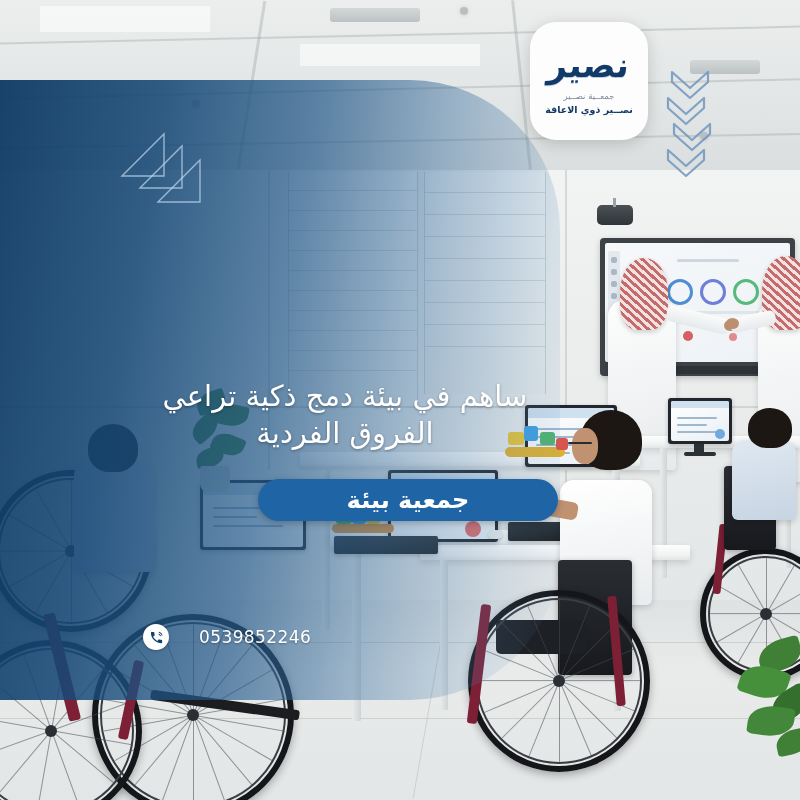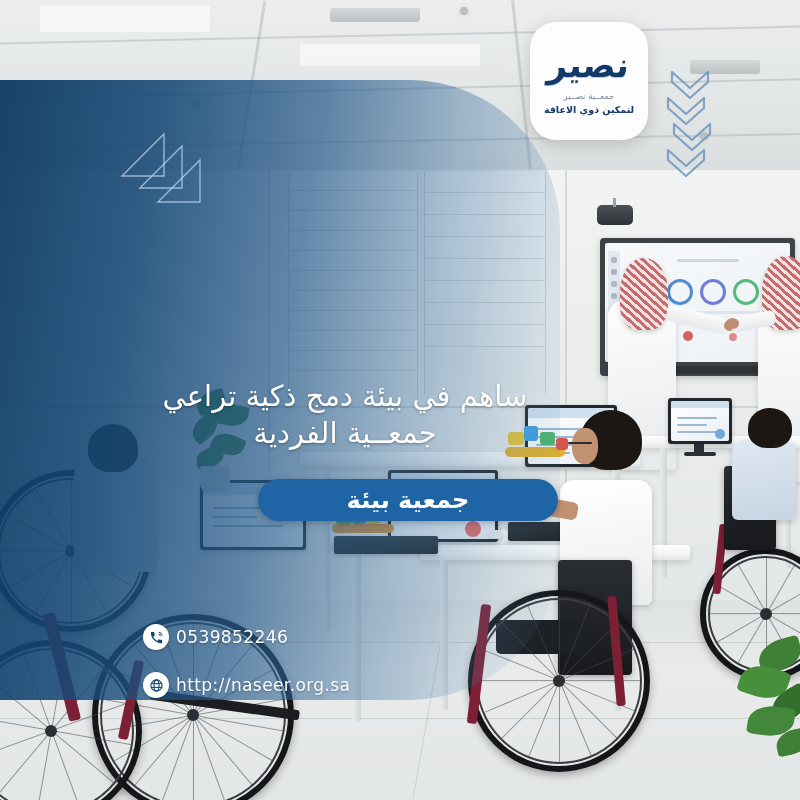--- a/index.html
+++ b/index.html
@@ -171,21 +171,21 @@
     box-shadow:0 2px 7px rgba(0,0,0,.25);
   }
   .cta-text{color:#fff;font-size:24px;font-weight:600;direction:rtl;line-height:1;}
 
   
   .contact{position:absolute;left:143px;top:620px;}
   .c-row{display:flex;align-items:center;height:34px;margin-bottom:14px;}
   .c-icon{width:26px;height:26px;border-radius:50%;background:#fff;
     display:flex;align-items:center;justify-content:center;flex:0 0 auto;
     box-shadow:0 1px 3px rgba(0,0,0,.25);}
-  .c-text{margin-left:7px;color:#fff;font-size:17px;letter-spacing:.4px;
+  .c-text{margin-left:30px;color:#fff;font-size:17px;letter-spacing:.4px;
     text-shadow:0 1px 2px rgba(0,0,0,.3);}
 </style>
 </head>
 <body>
 
 <div class="poster">
 
   <div class="photo">
 
     <div class="ceiling">
@@ -454,58 +454,47 @@
     <svg width="90" height="90" viewBox="0 0 90 90" fill="none">
       <path d="M4 58 L46 16 L46 58 Z" stroke="rgba(190,212,235,.75)" stroke-width="1.4" fill="none"></path>
       <path d="M22 70 L64 28 L64 70 Z" stroke="rgba(190,212,235,.75)" stroke-width="1.4" fill="none"></path>
       <path d="M40 84 L82 42 L82 84 Z" stroke="rgba(190,212,235,.75)" stroke-width="1.4" fill="none"></path>
     </svg>
   </div>
 
   <div class="logo-card">
     <div class="logo-word">نصير</div>
     <div class="logo-sub1">جمعــية نصــير</div>
-    <div class="logo-sub2">لتمكين ذوي الاعاقة</div>
+    <div class="logo-sub2">نصــير ذوي الاعاقة</div>
   </div>
 
   <div class="chevs">
     <svg width="56" height="112" viewBox="0 0 56 112" fill="none">
       <g stroke="rgba(110,150,190,.85)" stroke-width="2.2" fill="none" stroke-linejoin="round" stroke-linecap="round">
         <path d="M8 4 L26 20 L44 4 L44 14 L26 30 L8 14 Z"></path>
         <path d="M4 30 L22 46 L40 30 L40 40 L22 56 L4 40 Z"></path>
         <path d="M10 56 L28 72 L46 56 L46 66 L28 82 L10 66 Z"></path>
         <path d="M4 82 L22 98 L40 82 L40 92 L22 108 L4 92 Z"></path>
       </g>
     </svg>
   </div>
 
 
-  <div class="subtitle">ساهم في بيئة دمج ذكية تراعي جمعــية الفردية</div>
+  <div class="subtitle">ساهم في بيئة دمج ذكية تراعي الفروق الفردية</div>
 
   <div class="cta">
     <span class="cta-text">جمعية بيئة</span>
   </div>
 
   <div class="contact">
     <div class="c-row">
       <span class="c-icon">
         <svg width="15" height="15" viewBox="0 0 24 24" fill="#12416e">
           <path d="M6.6 10.8c1.4 2.8 3.8 5.1 6.6 6.6l2.2-2.2c.3-.3.7-.4 1-.2 1.1.4 2.3.6 3.6.6.6 0 1 .4 1 1V20c0 .6-.4 1-1 1C10.6 21 3 13.4 3 4c0-.6.4-1 1-1h3.5c.6 0 1 .4 1 1 0 1.2.2 2.4.6 3.6.1.4 0 .7-.2 1l-2.3 2.2z"></path>
           <path d="M15.5 3.4a.7.7 0 0 1 .8-.5 7 7 0 0 1 5.3 5.3.7.7 0 1 1-1.4.3 5.6 5.6 0 0 0-4.2-4.2.7.7 0 0 1-.5-.9z"></path>
           <path d="M15.2 6.6a.7.7 0 0 1 .8-.5 4 4 0 0 1 3 3 .7.7 0 1 1-1.4.3 2.6 2.6 0 0 0-1.9-1.9.7.7 0 0 1-.5-.9z"></path>
         </svg>
       </span>
       <span class="c-text">0539852246</span>
     </div>
-    <div class="c-row">
-      <span class="c-icon">
-        <svg width="15" height="15" viewBox="0 0 24 24" fill="none" stroke="#12416e" stroke-width="1.7">
-          <circle cx="12" cy="12" r="9"></circle>
-          <ellipse cx="12" cy="12" rx="4" ry="9"></ellipse>
-          <line x1="3" y1="9" x2="21" y2="9"></line>
-          <line x1="3" y1="15" x2="21" y2="15"></line>
-        </svg>
-      </span>
-      <span class="c-text">http://naseer.org.sa</span>
-    </div>
   </div>
 
 </div>
 
 </body></html>

